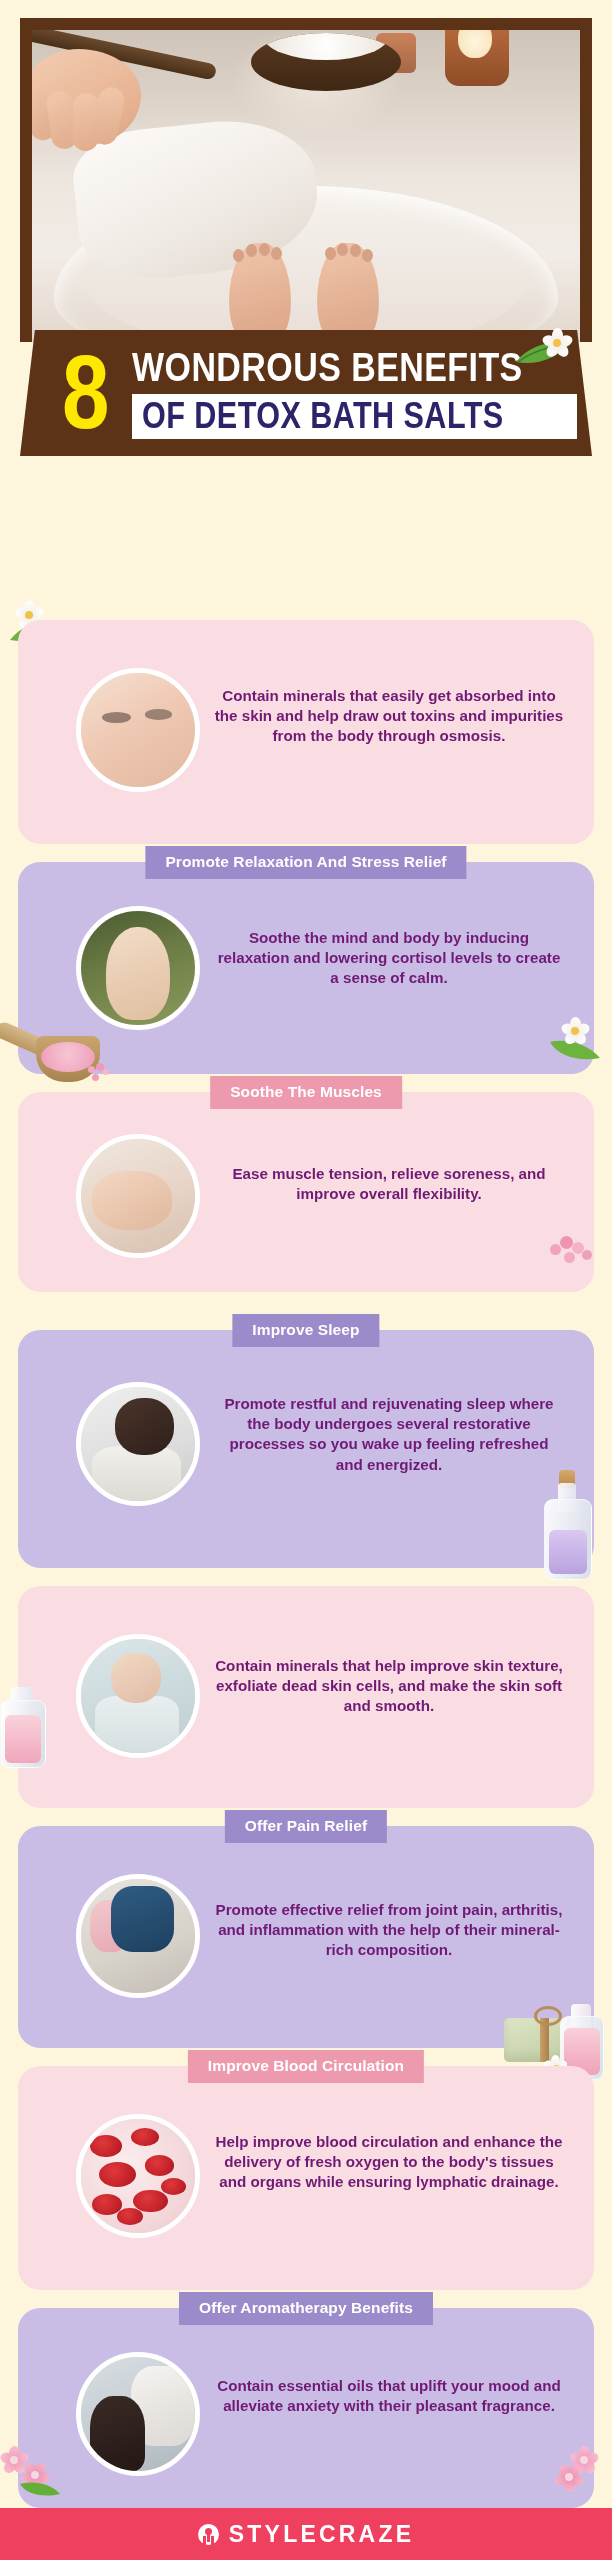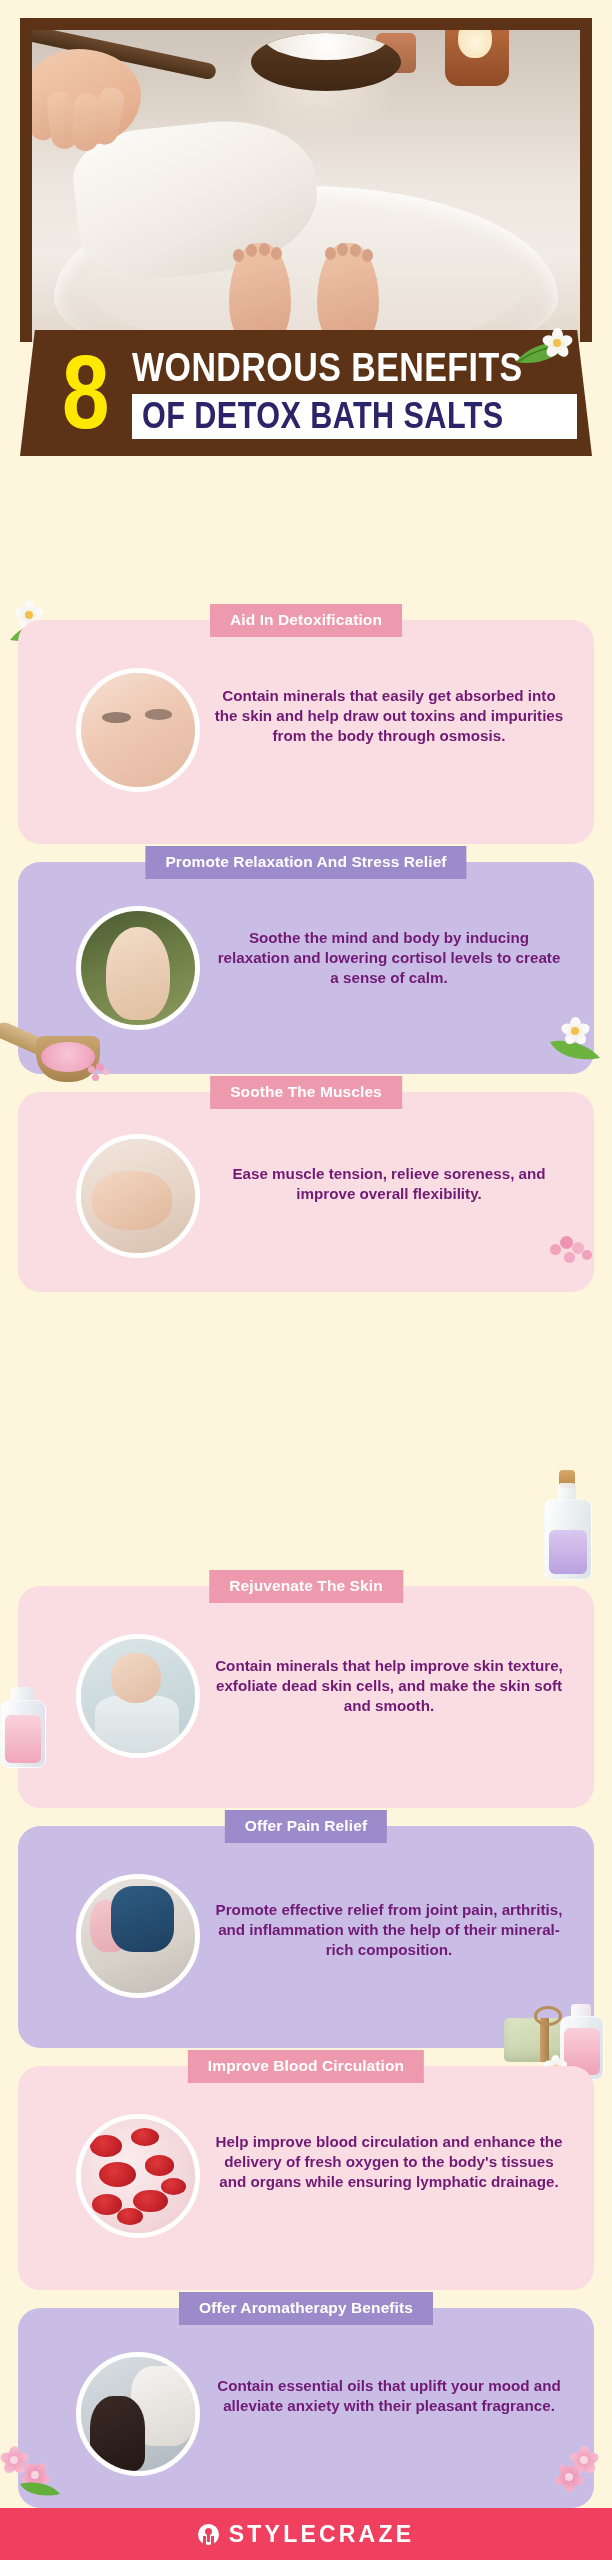--- a/index.html
+++ b/index.html
@@ -439,21 +439,20 @@
 
   <div class="decor" style="left:544px;top:620px;width:46px;height:110px">
     <div class="bottle-cork"></div>
     <div class="bottle-neck"></div>
     <div class="bottle-body">
       <div class="bottle-fill" style="background:linear-gradient(180deg,#BCE3F2,#8FCCE6);"></div>
     </div>
   </div>
 
   <div class="card pink" style="top:620px;height:224px">
-    <div class="pill pink" style="top:-16px">Aid In Detoxification</div>
     <div class="card-photo" style="top:48px">
         <div class="ph ph-face"></div>
       </div>
     <div class="card-text" style="top:66px">Contain minerals that easily get absorbed into the skin and help draw out toxins and impurities from the body through osmosis.</div>
   </div>
 
   <div class="card purple" style="top:862px;height:212px">
     <div class="pill purple" style="top:-16px">Promote Relaxation And Stress Relief</div>
     <div class="card-photo" style="top:44px">
         <div class="ph ph-relax"></div>
@@ -494,31 +493,37 @@
   </div>
 
   <div class="salt-pile decor" style="left:548px;top:1232px;width:48px;height:36px">
     <div class="salt-grain" style="left:2px;top:12px;width:11px;height:11px;background:#F1A2BD"></div>
     <div class="salt-grain" style="left:12px;top:4px;width:13px;height:13px;background:#EE94B2"></div>
     <div class="salt-grain" style="left:24px;top:10px;width:12px;height:12px;background:#F4B2C9"></div>
     <div class="salt-grain" style="left:34px;top:18px;width:10px;height:10px;background:#EFA0BA"></div>
     <div class="salt-grain" style="left:16px;top:20px;width:11px;height:11px;background:#F2AAC4"></div>
   </div>
 
+  <div class="card purple" style="top:1330px;height:238px">
+    <div class="pill purple" style="top:-16px">Improve Sleep</div>
+    <div class="card-photo" style="top:52px">
+        <div class="ph ph-sleep"></div>
+      </div>
+    <div class="card-text" style="top:64px">Promote restful and rejuvenating sleep where the body undergoes several restorative processes so you wake up feeling refreshed and energized.</div>
+  </div>
 
   <div class="decor" style="left:544px;top:1470px;width:46px;height:110px">
     <div class="bottle-cork"></div>
     <div class="bottle-neck"></div>
     <div class="bottle-body">
       <div class="bottle-fill" style="background:linear-gradient(180deg,#D9C8F0,#B9A2E0);"></div>
     </div>
   </div>
 
   <div class="card pink" style="top:1586px;height:222px">
-    <div class="pill pink" style="top:-16px">Rejuvenate The Skin</div>
     <div class="card-photo" style="top:48px">
         <div class="ph ph-skin"></div>
       </div>
     <div class="card-text" style="top:70px">Contain minerals that help improve skin texture, exfoliate dead skin cells, and make the skin soft and smooth.</div>
   </div>
 
   <div class="decor" style="left:0px;top:1676px;width:44px;height:92px">
     <div class="bottle-neck" style="left:26%;width:48%"></div>
     <div class="bottle-body">
       <div class="bottle-fill" style="background:linear-gradient(180deg,#F9D2DC,#F0A7BC);height:72%"></div>

